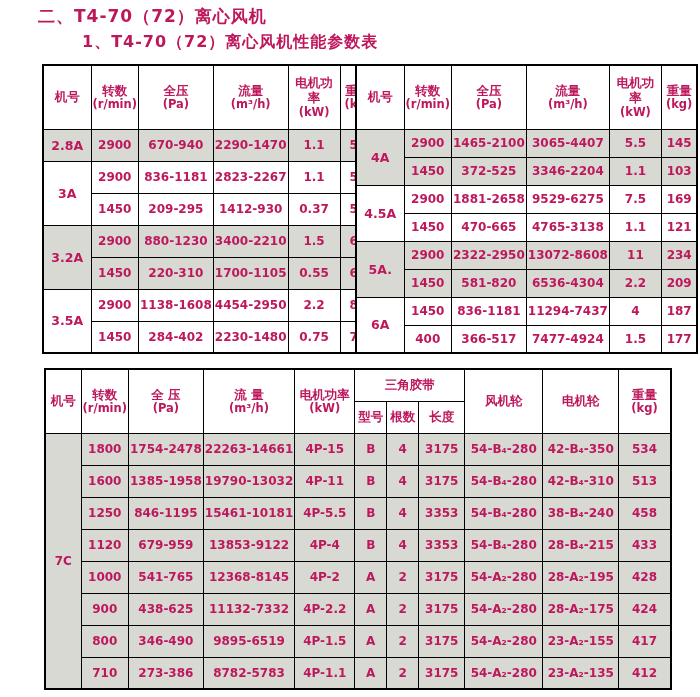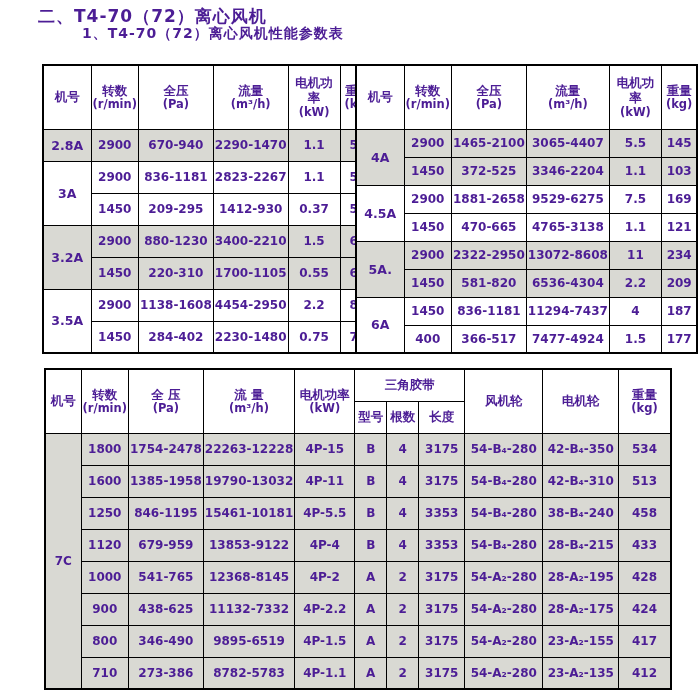--- a/index.html
+++ b/index.html
@@ -1,22 +1,22 @@
 <!DOCTYPE html>
 <html><head>
 <meta charset="utf-8">
 <style>
   html,body{margin:0;padding:0;background:#ffffff;}
   #page{
     position:relative; width:700px; height:697px; background:#ffffff;
     font-family:"DejaVu Sans","Liberation Sans",sans-serif;
-    font-weight:bold; color:#4c1d95;
+    font-weight:bold; color:#be185d;
   }
   #doc-title{position:absolute; left:38px; top:5px; font-size:17px; letter-spacing:1px;}
-  #doc-subtitle{position:absolute; left:82px; top:25px; font-size:14px; letter-spacing:1px;}
+  #doc-subtitle{position:absolute; left:82px; top:32px; font-size:16px; letter-spacing:1px;}
 
   table{border-collapse:collapse; table-layout:fixed; background:#fff;}
   table{border:2px solid #000;}
   th,td{border:1px solid #000; text-align:center; vertical-align:middle; padding:0 1px; overflow:hidden;}
   th{font-weight:bold; background:#ffffff;}
   td{font-size:12px; white-space:nowrap;}
   .hdr-label{font-size:12.5px; line-height:1.25;}
   .hdr-unit{font-size:11.5px; line-height:1.2;}
   tr.shaded td{background:#d9d9d3;}
   td.model{font-size:12.5px; background:#ffffff;}
@@ -297,21 +297,21 @@
           <th>
             <div class="hdr-label">长度</div>
           </th>
         </tr>
       </thead>
       <tbody>
         <tr class="shaded">
           <td class="model" rowspan="8">7C</td>
           <td>1800</td>
           <td>1754-2478</td>
-          <td>22263-12228</td>
+          <td>22263-14661</td>
           <td>4P-15</td>
           <td>B</td>
           <td>4</td>
           <td>3175</td>
           <td>54-B₄-280</td>
           <td>42-B₄-350</td>
           <td>534</td>
         </tr>
         <tr class="shaded">
           <td>1600</td>

